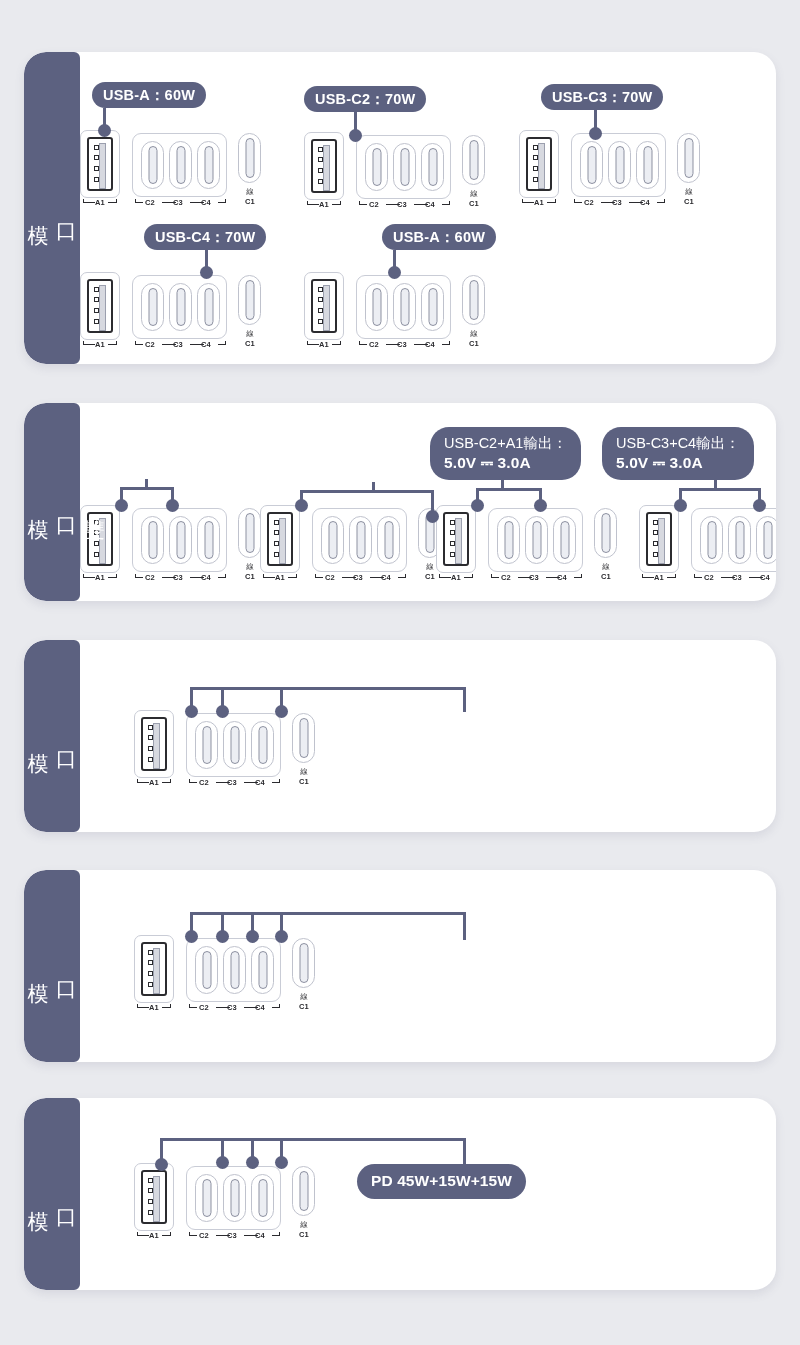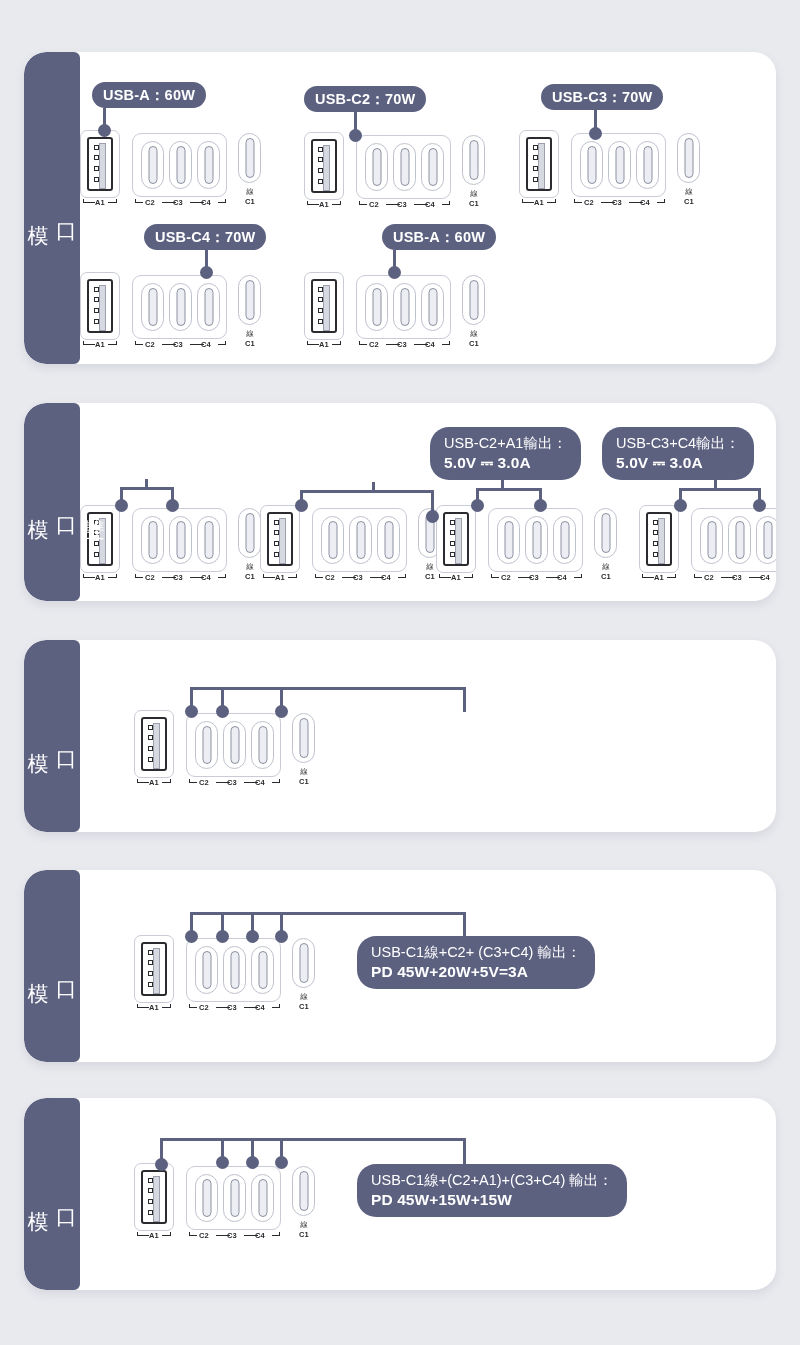--- a/index.html
+++ b/index.html
@@ -752,24 +752,20 @@
       <div class="stem" style="left:166px;top:42px;height:22px;"></div>
       <div class="stem" style="left:197px;top:42px;height:22px;"></div>
       <div class="stem" style="left:227px;top:42px;height:22px;"></div>
       <div class="stem" style="left:256px;top:42px;height:22px;"></div>
       <div class="stem" style="left:439px;top:42px;height:28px;"></div>
       <div class="dot" style="left:161px;top:60px;"></div>
       <div class="dot" style="left:192px;top:60px;"></div>
       <div class="dot" style="left:222px;top:60px;"></div>
       <div class="dot" style="left:251px;top:60px;"></div>
 
-      <div class="pill two" style="left:333px;top:66px;">
-        <span class="l1">USB-C1線+C2+ (C3+C4) 輸出：</span>
-        <span class="l2">PD 45W+20W+5V=3A</span>
-      </div>
 
       <div class="module" style="left:110px;top:65px;width:190px;height:82px;">
           <div class="mod-inner">
             <div class="ablk">
               <div class="aport">
                 <div class="atongue"></div>
                 <div class="apin" style="top: 6px;"></div>
                 <div class="apin" style="top: 16px;"></div>
                 <div class="apin" style="top: 27px;"></div>
                 <div class="apin" style="top: 38px;"></div>
@@ -826,21 +822,20 @@
       <div class="stem" style="left:197px;top:40px;height:22px;"></div>
       <div class="stem" style="left:227px;top:40px;height:22px;"></div>
       <div class="stem" style="left:256px;top:40px;height:22px;"></div>
       <div class="stem" style="left:439px;top:40px;height:30px;"></div>
       <div class="dot" style="left:131px;top:60px;"></div>
       <div class="dot" style="left:192px;top:58px;"></div>
       <div class="dot" style="left:222px;top:58px;"></div>
       <div class="dot" style="left:251px;top:58px;"></div>
 
       <div class="pill two" style="left:333px;top:66px;">
-        <span class="l1">USB-C1線+(C2+A1)+(C3+C4) 輸出：</span>
         <span class="l2">PD 45W+15W+15W</span>
       </div>
 
       <div class="module" style="left:110px;top:65px;width:190px;height:82px;">
           <div class="mod-inner">
             <div class="ablk">
               <div class="aport">
                 <div class="atongue"></div>
                 <div class="apin" style="top: 6px;"></div>
                 <div class="apin" style="top: 16px;"></div>

